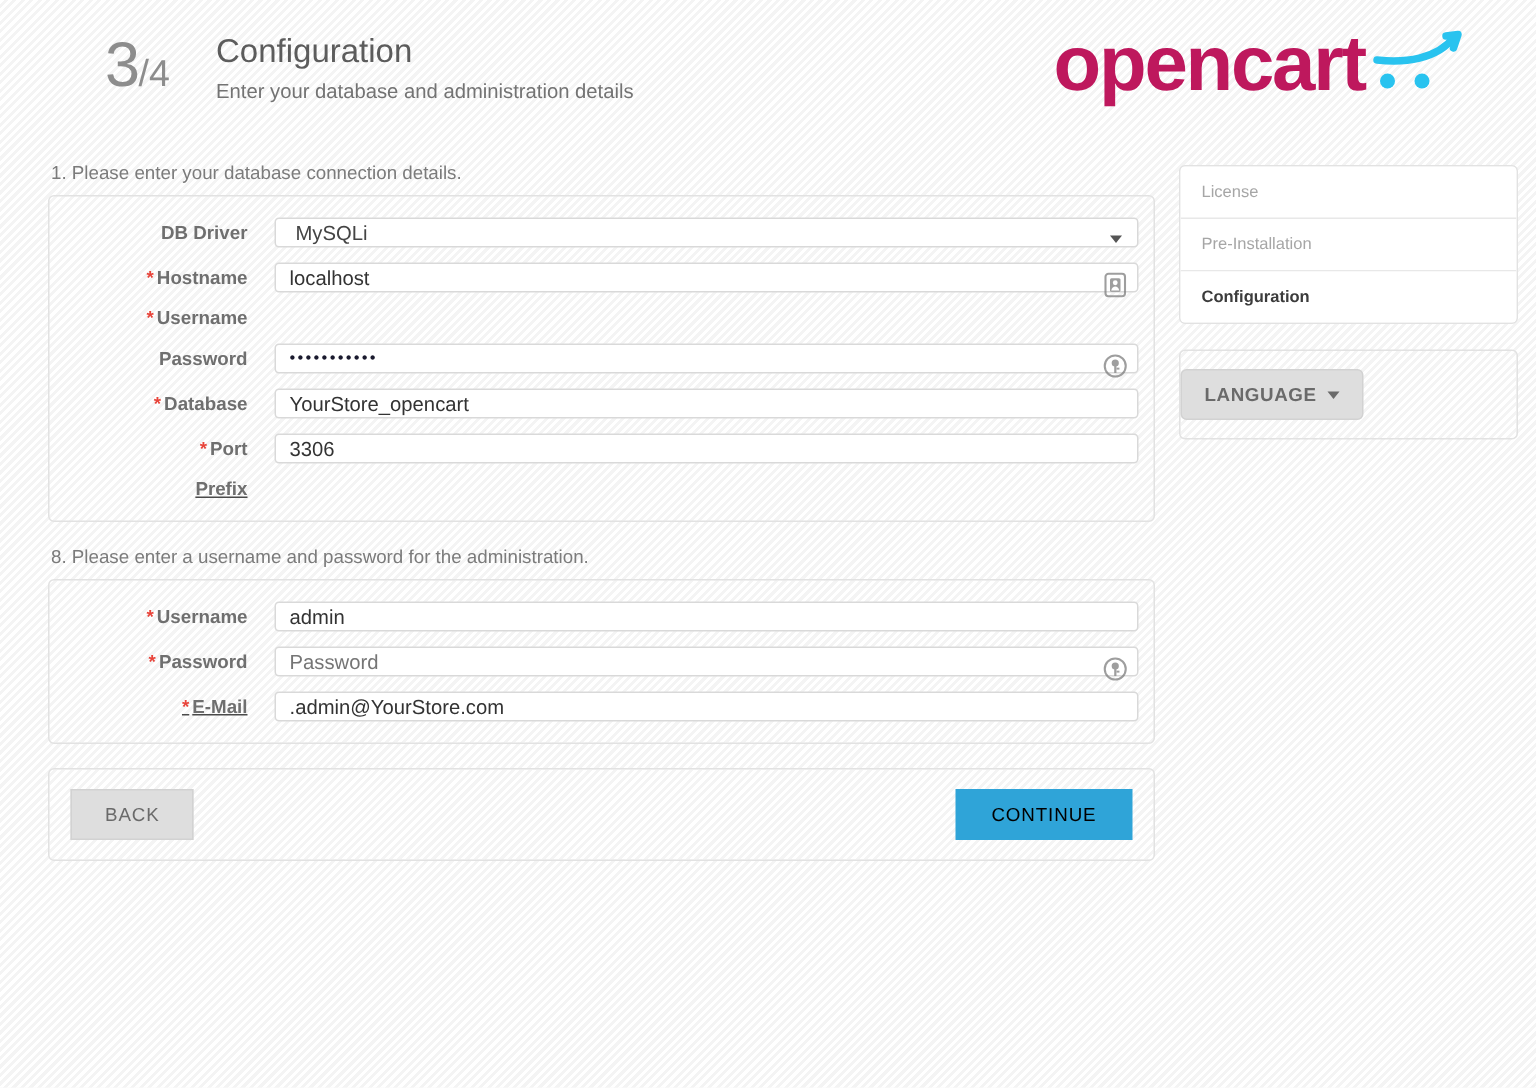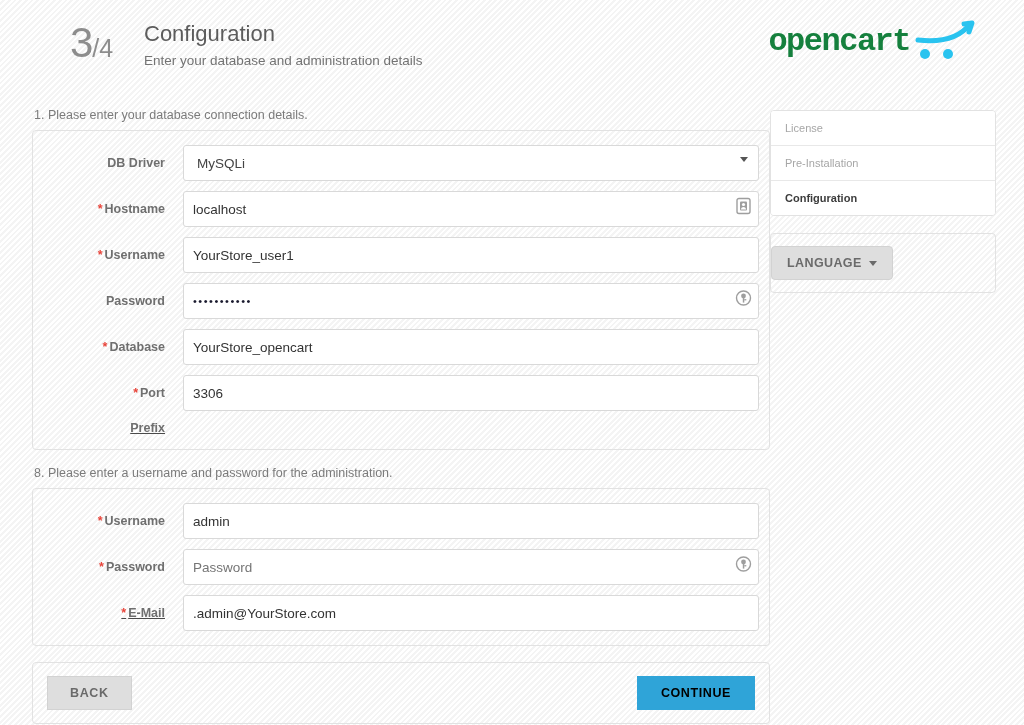--- a/index.html
+++ b/index.html
@@ -63,37 +63,38 @@
     margin-top: 5px;
   }
   .logo {
     position: absolute;
     right: 48px;
     top: 16px;
     display: flex;
     align-items: center;
   }
   .logo-text {
-    font-size: 32px;
+    font-size: 52px;
     font-weight: 700;
-    color: #15803d;
+    color: #be185d;
     letter-spacing: -1.5px;
     line-height: 1;
-    font-family: Liberation Mono, monospace;
+    font-family: Liberation Sans, sans-serif;
   }
   .logo-cart {
     margin-left: 4px;
     margin-top: 4px;
   }
 
   
   .content {
     position: relative;
     padding: 0 16px 0 32px;
     display: flex;
+    gap: 16px;
   }
   .col-main { width: 738px; flex: none; }
   .col-side { width: 226px; flex: none; margin-top: 18px; }
 
   .section-legend {
     font-size: 12.5px;
     color: #7b7b7b;
     margin: 16px 0 8px 2px;
   }
 
@@ -134,21 +135,21 @@
     margin-right: 2px;
   }
 
   .field-wrap {
     position: relative;
     flex: 1 1 auto;
   }
   .field {
     width: 100%;
     box-sizing: border-box;
-    height: 36px;
+    height: 20px;
     border: 1px solid #d9d9d9;
     border-radius: 3px;
     background: #fff;
     font-size: 13.5px;
     font-family: "Liberation Sans", sans-serif;
     color: #333;
     padding: 0 30px 0 9px;
     outline: none;
   }
   .field.placeholder { color: #969696; }
@@ -255,21 +256,21 @@
       #ffffff 0px,
       #ffffff 2px,
       #f4f4f4 2px,
       #f4f4f4 4px
     );
   }
   .btn {
     border: none;
     border-radius: 0;
     font-size: 12.5px;
-    font-weight: bold;
+    font-weight: normal;
     letter-spacing: .6px;
     cursor: pointer;
     font-family: "Liberation Sans", sans-serif;
   }
   .btn-back {
     background: #dedede;
     border: 1px solid #d2d2d2;
     color: #6a6a6a;
     padding: 9px 22px;
   }
@@ -320,21 +321,20 @@
             <div class="form-label"><span class="req">*</span><span>Hostname</span></div>
             <div class="field-wrap"><input type="text" class="field" value="localhost" style=""><span class="inline-icon"><svg width="17" height="18" viewBox="0 0 17 18">
                   <rect x="2" y="1.5" width="13" height="15" rx="2" fill="none" stroke="#7a7a7a" stroke-width="1.4"></rect>
                   <rect x="5" y="4.5" width="7" height="9" rx="1" fill="#7a7a7a"></rect>
                   <circle cx="8.5" cy="7.5" r="1.6" fill="#fff"></circle>
                   <path d="M5.8 12.6c.4-1.8 1.5-2.6 2.7-2.6s2.3.8 2.7 2.6z" fill="#fff"></path>
                 </svg></span></div>
           </div>
           <div class="form-row">
             <div class="form-label"><span class="req">*</span><span>Username</span></div>
-            <div class="field-wrap"><input type="text" class="field" value="YourStore_user1" style=""></div>
           </div>
           <div class="form-row">
             <div class="form-label"><span>Password</span></div>
             <div class="field-wrap"><input type="text" class="field dots" value="•••••••••••" style=""><span class="inline-icon"><svg width="17" height="18" viewBox="0 0 17 18">
                   <circle cx="8.5" cy="9" r="7" fill="none" stroke="#7a7a7a" stroke-width="1.4"></circle>
                   <circle cx="8.5" cy="7" r="2.4" fill="#7a7a7a"></circle>
                   <rect x="7.8" y="8.6" width="1.5" height="5" fill="#7a7a7a"></rect>
                   <rect x="9.3" y="10.1" width="2" height="1.3" fill="#7a7a7a"></rect>
                 </svg></span></div>
           </div>

